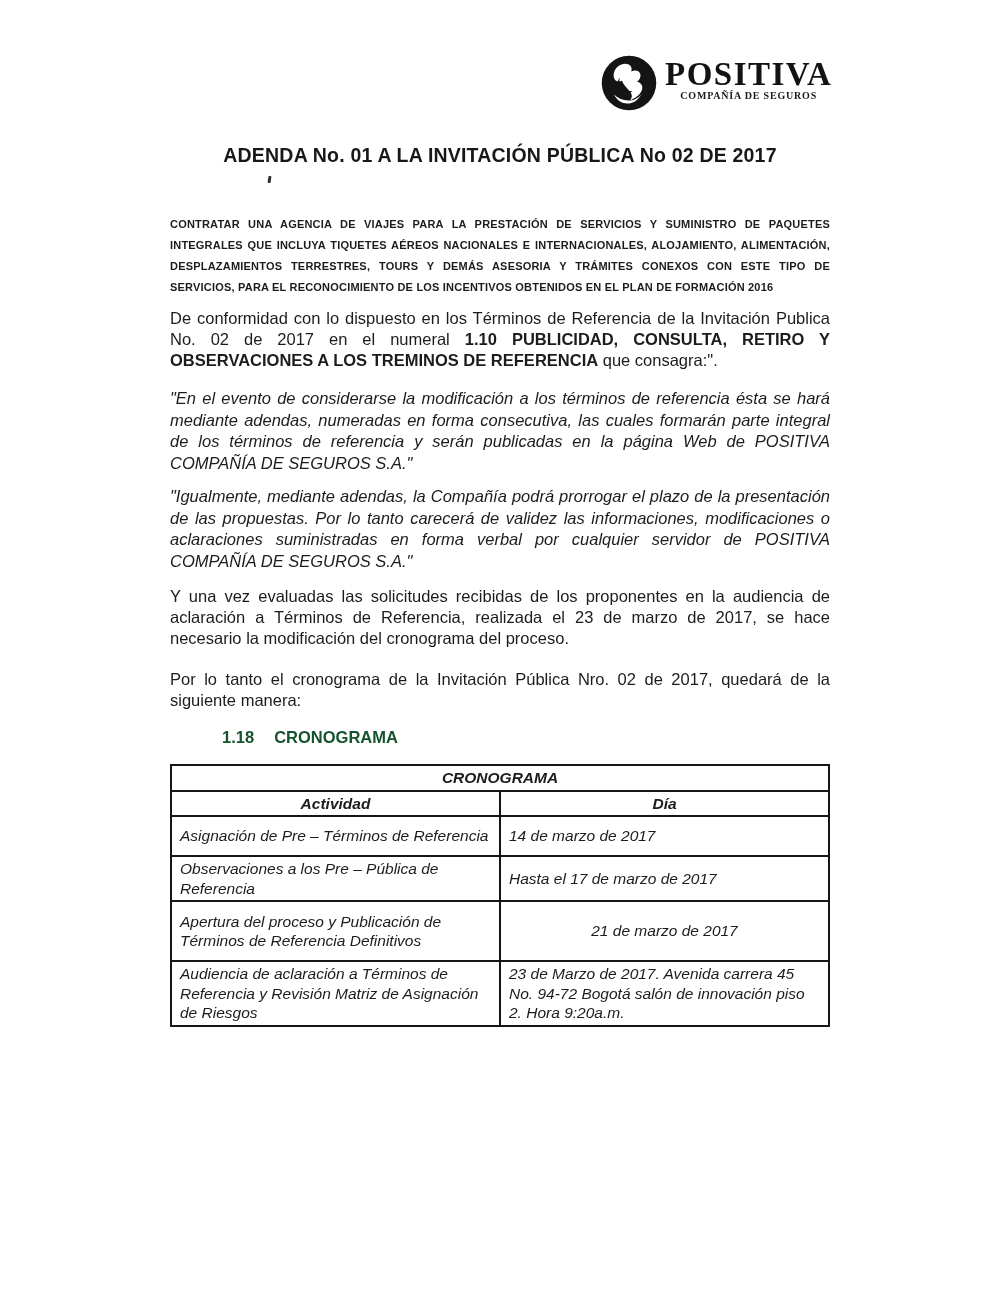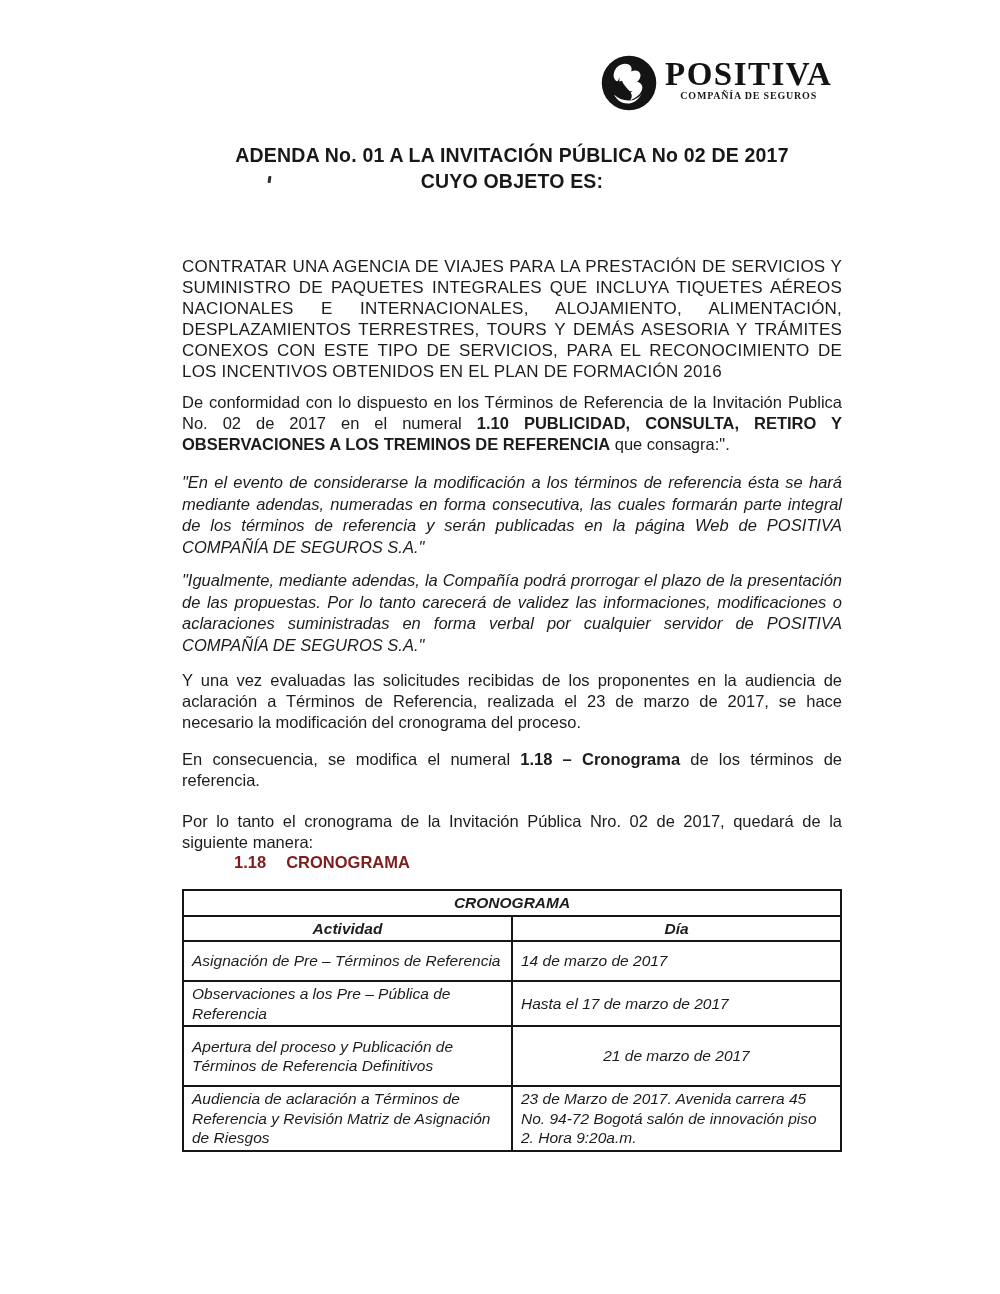--- a/index.html
+++ b/index.html
@@ -23,36 +23,36 @@
     font-family:"Liberation Serif", serif; font-weight:700;
     font-size:10px; letter-spacing:0.8px; color:#1a1a1a;
     text-align:center; margin-top:-2px;
   }
 
   
   .artifact { position:absolute; left:268px; top:176px; width:3px; height:7px;
               background:#303030; transform:rotate(8deg); border-radius:1px; }
 
   
-  .content { position:absolute; left:182px; top:142px; width:660px; }
+  .content { position:absolute; left:170px; top:142px; width:660px; }
 
   .doc-title { text-align:center; font-weight:bold; font-size:19.5px;
                line-height:26px; letter-spacing:0.2px; color:#181818; }
 
   .para { text-align:justify; font-size:16.5px; line-height:21px; color:#1c1c1c; }
-  .p-objeto { margin-top:62px; font-weight:normal; font-size:17px; letter-spacing:0.2px; }
+  .p-objeto { margin-top:46px; font-weight:bold; font-size:11px; letter-spacing:0.2px; }
   .p-conformidad { margin-top:10px; }
   .quote { margin-top:17px; font-style:italic; line-height:21.5px; }
   .quote-2 { margin-top:12px; }
   .p-evaluadas { margin-top:14px; }
   .p-consecuencia { margin-top:16px; }
   .p-porlotanto { margin-top:20px; }
 
-  .section-heading { margin-left:52px; font-weight:bold;
-                     font-size:16.5px; color:#7f1d1d; }
+  .section-heading { margin-top:17px; margin-left:52px; font-weight:bold;
+                     font-size:16.5px; color:#14532d; }
   .section-heading .num { margin-right:20px; }
 
   
   table.crono { margin-top:17px; width:660px; border-collapse:collapse;
                 table-layout:fixed; }
   table.crono td {
     border:2px solid #161616; font-size:15.5px; font-style:italic;
     line-height:19.5px; padding:2px 8px; vertical-align:middle; color:#1c1c1c;
   }
   td.col-act { width:285px; }
@@ -84,34 +84,32 @@
       <div class="logo-subtitle">COMPAÑÍA DE SEGUROS</div>
     </span>
   </div>
 
   <div class="artifact"></div>
 
   <div class="content">
 
     <div class="doc-title">
       <div>ADENDA No. 01 A LA INVITACIÓN PÚBLICA No 02 DE 2017</div>
-      <div>CUYO OBJETO ES:</div>
     </div>
 
     <p class="para p-objeto">CONTRATAR UNA AGENCIA DE VIAJES PARA LA PRESTACIÓN DE SERVICIOS Y SUMINISTRO DE PAQUETES INTEGRALES QUE INCLUYA TIQUETES AÉREOS NACIONALES E INTERNACIONALES, ALOJAMIENTO, ALIMENTACIÓN, DESPLAZAMIENTOS TERRESTRES, TOURS Y DEMÁS ASESORIA Y TRÁMITES CONEXOS CON ESTE TIPO DE SERVICIOS, PARA EL RECONOCIMIENTO DE LOS INCENTIVOS OBTENIDOS EN EL PLAN DE FORMACIÓN 2016</p>
 
     <p class="para p-conformidad"><span>De conformidad con lo dispuesto en los Términos de Referencia de la Invitación Publica No. 02 de 2017 en el numeral </span><strong>1.10 PUBLICIDAD, CONSULTA, RETIRO Y OBSERVACIONES A LOS TREMINOS DE REFERENCIA</strong><span> que consagra:".</span></p>
 
     <p class="para quote">"En el evento de considerarse la modificación a los términos de referencia ésta se hará mediante adendas, numeradas en forma consecutiva, las cuales formarán parte integral de los términos de referencia y serán publicadas en la página Web de POSITIVA COMPAÑÍA DE SEGUROS S.A."</p>
 
     <p class="para quote quote-2">"Igualmente, mediante adendas, la Compañía podrá prorrogar el plazo de la presentación de las propuestas. Por lo tanto carecerá de validez las informaciones, modificaciones o aclaraciones suministradas en forma verbal por cualquier servidor de POSITIVA COMPAÑÍA DE SEGUROS S.A."</p>
 
     <p class="para p-evaluadas">Y una vez evaluadas las solicitudes recibidas de los proponentes en la audiencia de aclaración a Términos de Referencia, realizada el 23 de marzo de 2017, se hace necesario la modificación del cronograma del proceso.</p>
 
-    <p class="para p-consecuencia"><span>En consecuencia, se modifica el  numeral  </span><strong>1.18 – Cronograma</strong><span> de los términos de referencia.</span></p>
 
     <p class="para p-porlotanto">Por lo tanto el cronograma de la Invitación Pública Nro. 02 de 2017, quedará de la siguiente manera:</p>
 
     <div class="section-heading">
       <span class="num">1.18</span><span>CRONOGRAMA</span>
     </div>
 
     <table class="crono">
       <tbody>
           <tr>

